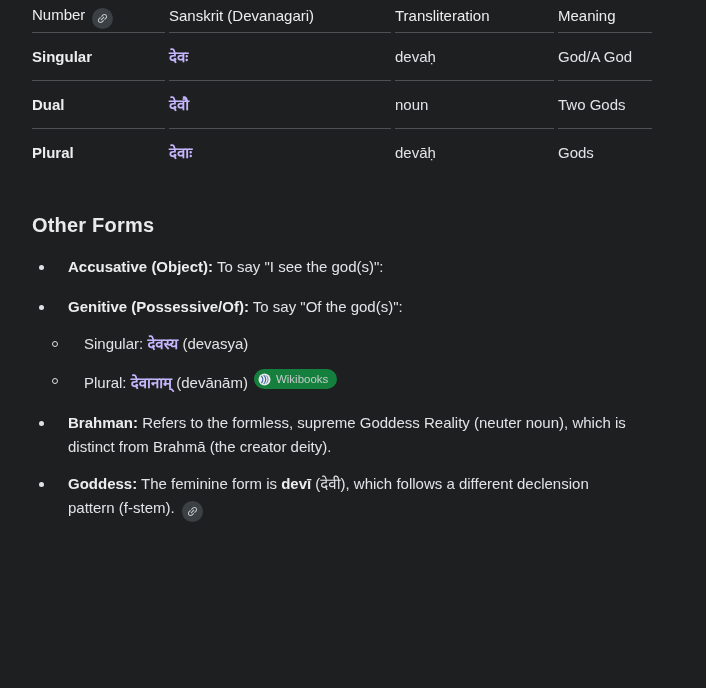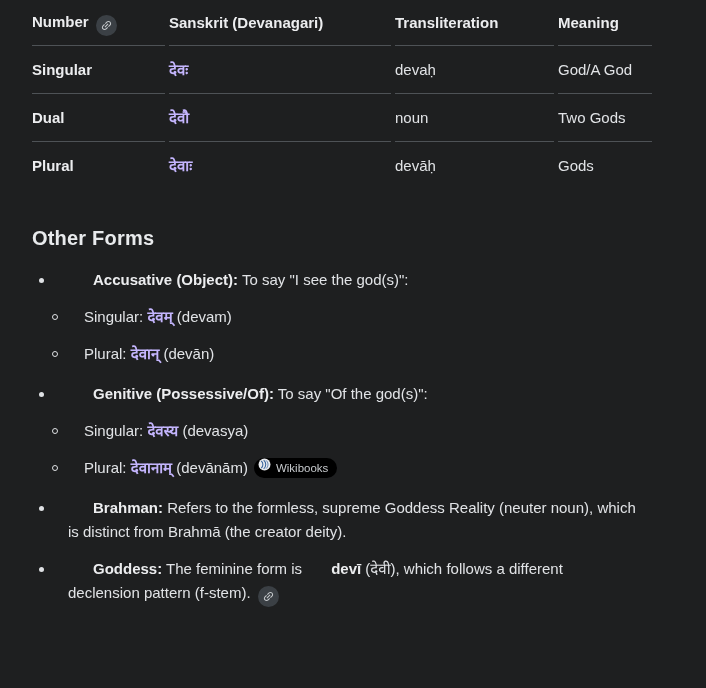--- a/index.html
+++ b/index.html
@@ -19,54 +19,54 @@
     border-spacing: 4px 0;
     margin-left: -4px;
     table-layout: fixed;
   }
   table.declension th, table.declension td {
     text-align: left;
     vertical-align: middle;
     padding: 0;
     border-bottom: 1px solid #4e5256;
   }
-  table.declension th { height: 46px; font-weight: 700; color: #ecedef; }
+  table.declension th { height: 33px; font-weight: 400; color: #ecedef; }
   table.declension td { height: 48px; }
   table.declension tr:last-child td { border-bottom: none; }
   .col-number { width: 133px; }
   .col-sanskrit { width: 222px; }
   .col-translit { width: 159px; }
   .col-meaning { width: 94px; }
 
-  .b { font-weight: 700; color: #ecedef; margin-left: 25px; }
+  .b { font-weight: 700; color: #ecedef; }
   .dev { font-weight: 700; color: #c4b5fd; }
 
   
   .cite-circle {
     display: inline-flex;
     align-items: center;
     justify-content: center;
     width: 21px; height: 21px;
     border-radius: 50%;
     background: #3b4045;
     vertical-align: -5px;
     margin-left: 7px;
     cursor: pointer;
   }
   .cite-circle svg { display: block; }
 
   
   .source-chip {
     display: inline-flex;
-    align-items: flex-start;
+    align-items: center;
     gap: 5px;
     height: 20px;
     padding: 0 9px 0 4px;
     border-radius: 10px;
-    background: #000000;
+    background: #15803d;
     color: #c7cacd;
     font-size: 11.5px;
     line-height: 20px;
     vertical-align: 2px;
     margin-left: 6px;
     cursor: pointer;
   }
 
   
   h2 {
@@ -152,32 +152,20 @@
       </tr>
     </tbody>
   </table>
 
   <h2>Other Forms</h2>
 
   <ul class="l1">
     <li>
       <span class="b">Accusative (Object):</span>
       <span>To say "I see the god(s)":</span>
-      <ul class="l2">
-        <li>
-          <span>Singular:</span>
-          <span class="dev">देवम्</span>
-          <span>(devam)</span>
-        </li>
-        <li>
-          <span>Plural:</span>
-          <span class="dev">देवान्</span>
-          <span>(devān)</span>
-        </li>
-      </ul>
     </li>
     <li>
       <span class="b">Genitive (Possessive/Of):</span>
       <span>To say "Of the god(s)":</span>
       <ul class="l2">
         <li>
           <span>Singular:</span>
           <span class="dev">देवस्य</span>
           <span>(devasya)</span>
         </li>

